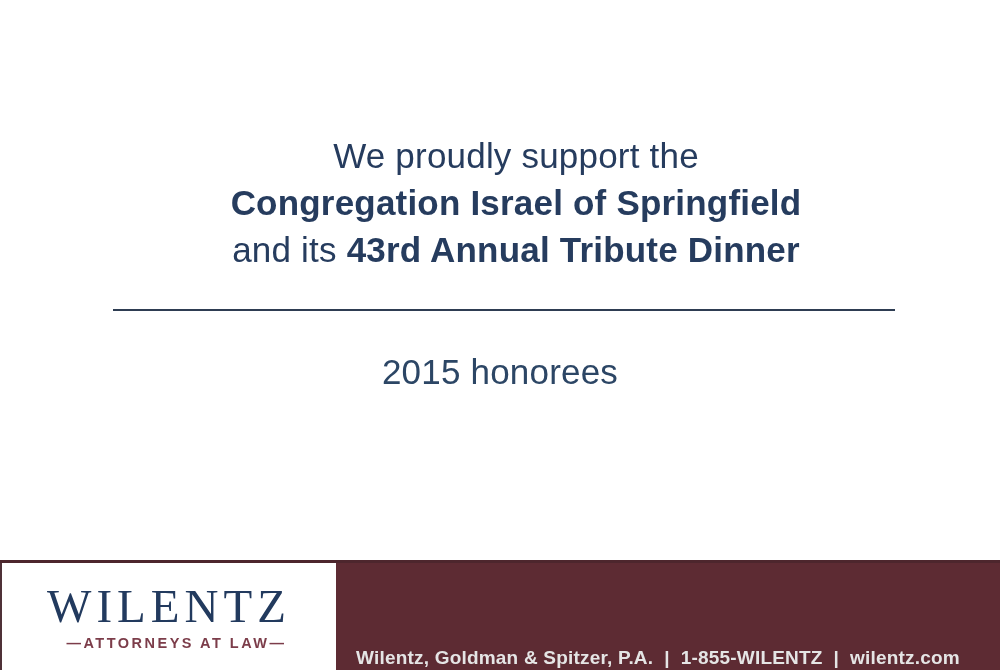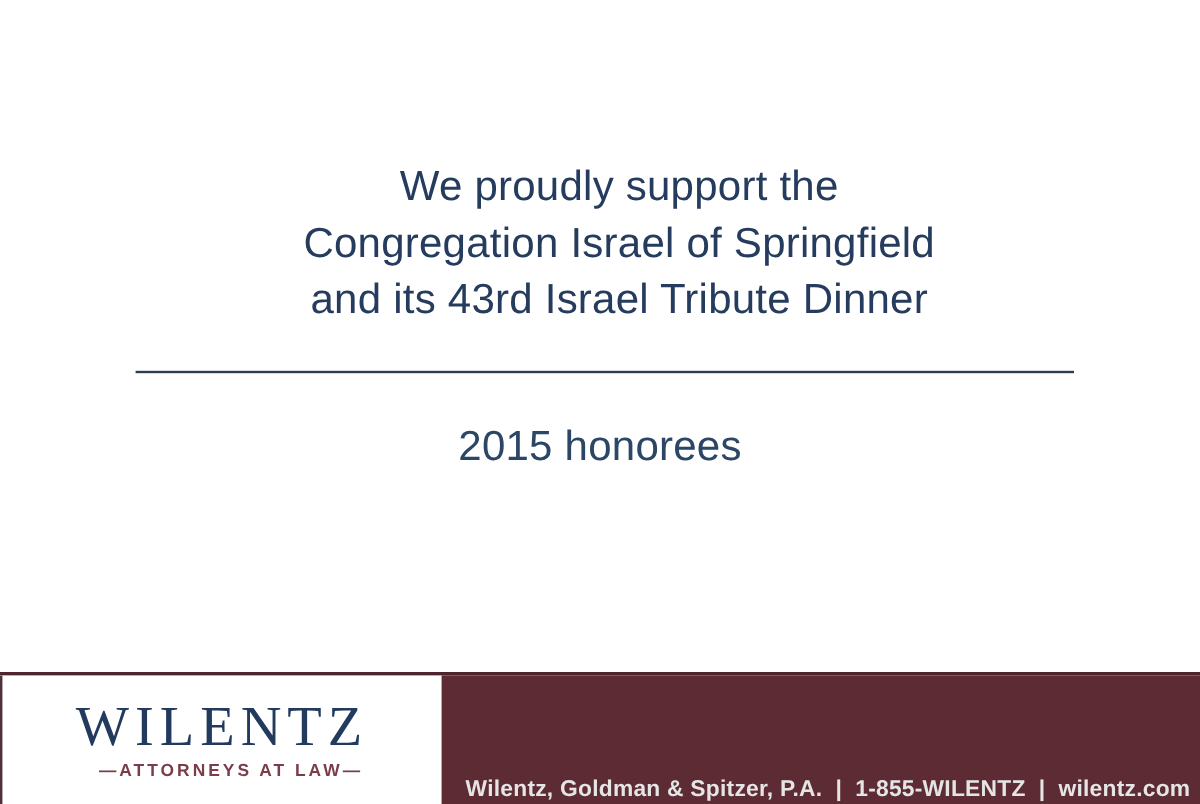--- a/index.html
+++ b/index.html
@@ -19,21 +19,21 @@
   .headline {
     position: absolute;
     top: 132px; left: 0; right: 0;
     text-align: center;
     font-size: 35px;
     line-height: 47px;
     color: #263C5E;
     letter-spacing: 0.2px;
     margin-left: 32px;
   }
-  .headline .bold { font-weight: 400; }
+  .headline .bold { font-weight: 700; }
 
   .divider {
     position: absolute;
     top: 309px; left: 113px;
     width: 782px; height: 2px;
     background: #2E3D52;
   }
 
   .congrats {
     position: absolute;
@@ -48,21 +48,21 @@
   
   .footer {
     position: absolute;
     left: 0; bottom: 0;
     width: 1000px; height: 110px;
     display: flex;
     border-top: 3px solid #4D262D;
     box-sizing: border-box;
   }
   .logo-area {
-    width: 368px;
+    width: 336px;
     background: #ffffff;
     border-left: 2px solid #4F3138;
     box-sizing: border-box;
     display: flex;
     flex-direction: column;
     align-items: center;
     justify-content: center;
   }
   .logo-name {
     font-family: "Liberation Serif", serif;
@@ -95,21 +95,21 @@
   }
 </style>
 </head>
 <body>
 
 <div class="canvas">
 
   <div class="headline">
     <div>We proudly support the</div>
     <div class="bold">Congregation Israel of Springfield</div>
-    <div><span>and its </span><span class="bold">43rd Israel Tribute Dinner</span></div>
+    <div><span>and its </span><span class="bold">43rd Annual Tribute Dinner</span></div>
   </div>
 
   <div class="divider"></div>
 
   <div class="congrats">
     <div>2015 honorees</div>
   </div>
 
   <div class="footer">
     <div class="logo-area">

